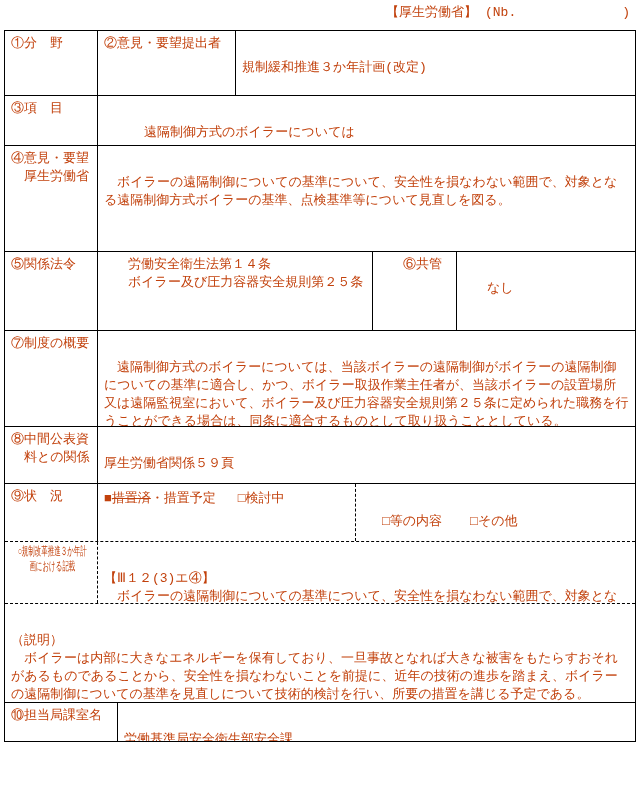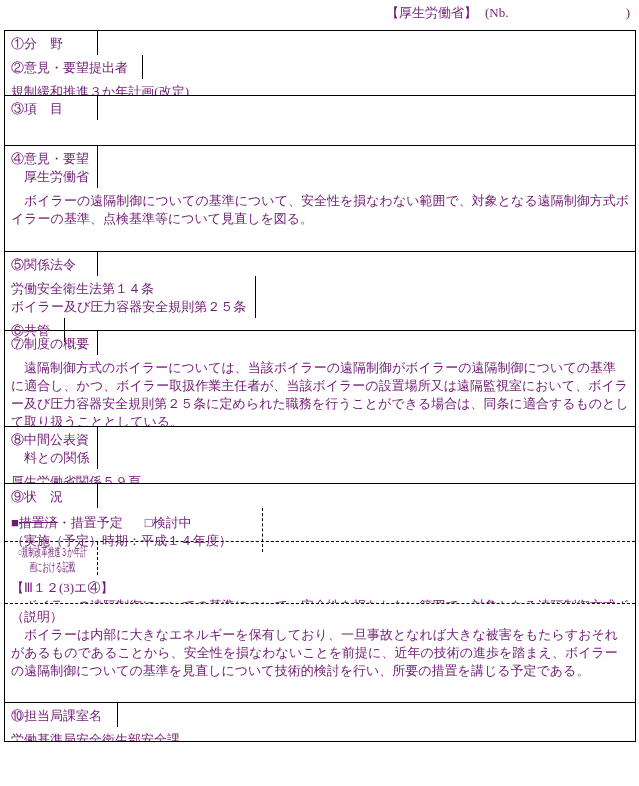--- a/index.html
+++ b/index.html
@@ -1,57 +1,57 @@
 <!DOCTYPE html>
 <html><head>
 <meta charset="utf-8">
 <style>
   html,body{margin:0;padding:0;background:#fff;}
   .page{
     position:relative;
     width:636px;height:786px;
-    background:#fff;color:#701a75;
-    font-family:Liberation Serif, serif;
+    background:#fff;color:#c2410c;
+    font-family:Liberation Mono, monospace;
     font-size:13px;line-height:18px;
     overflow:hidden;
   }
   .header{
     position:absolute;top:4px;left:386px;right:6px;
     display:flex;align-items:baseline;
     white-space:nowrap;
   }
   .header .ministry{margin-right:8px;}
   .header .no-open{}
   .header .no-close{margin-left:auto;}
   .table{
     position:absolute;left:4px;top:30px;width:632px;
     border:1px solid #000;
     box-sizing:border-box;
   }
-  .row{display:flex;border-bottom:1px solid #000;box-sizing:border-box;flex-direction:column;}
+  .row{display:flex;border-bottom:1px solid #000;box-sizing:border-box;}
   .row:last-child{border-bottom:none;justify-content:flex-end;}
   .row.dashed-b{border-bottom:1px dashed #000;}
   .cell{
     box-sizing:border-box;
     border-right:1px solid #000;
     padding:4px 6px 2px 6px;
     overflow:hidden;
   }
   .cell.last{border-right:none;}
   .cell.dashed-r{border-right:1px dashed #000;}
-  .grow{flex:1;}
+  .grow{flex:1;margin-top:24px;}
   .w93{width:93px;flex:none;}
   .w113{width:113px;flex:none;}
   .w170{width:170px;flex:none;}
   .w138{width:138px;flex:none;}
   .w251{width:251px;flex:none;}
   .w60{width:60px;flex:none;}
   .w258{width:258px;flex:none;}
   .preline{white-space:pre-line;word-break:break-all;}
-  .h65{height:65px;} .h50{height:50px;gap:40px;} .h106{height:106px;} .h79{height:79px;}
+  .h65{height:65px;} .h50{height:50px;gap:40px;} .h106{height:106px;} .h79{height:79px;gap:24px;}
   .h96{height:96px;} .h57{height:57px;} .h58{height:58px;} .h62{height:62px;}
   .h99{height:99px;} .h38{height:38px;}
   .strike{text-decoration:line-through;}
   .status-line1 .opt-review{margin-left:22px;margin-top:16px;}
   .status-right{padding-left:26px;padding-top:5px;}
   .status-right .opt-other{margin-left:28px;}
   .squeeze-wrap{padding:3px 0 0 2px;}
   .squeeze{
     width:168px;
     transform:scaleX(0.54);
@@ -110,21 +110,20 @@
 　料との関係</div>
       <div class="cell grow last preline">厚生労働省関係５９頁</div>
     </div>
 
     <div class="row h58 dashed-b">
       <div class="cell w93 preline">⑨状　況</div>
       <div class="cell w258 dashed-r status-cell">
         <div class="status-line1">
           <span>■</span><span class="strike">措置済</span><span>・措置予定</span><span class="opt-review">□検討中</span>
         </div>
-        <div>（実施（予定）時期：平成１４年度）</div>
       </div>
       <div class="cell grow last status-right">
         <span>□等の内容</span><span class="opt-other">□その他</span>
       </div>
     </div>
 
     <div class="row h62 dashed-b">
       <div class="cell w93 dashed-r squeeze-wrap">
         <div class="squeeze preline">○規制改革推進３か年計
 画における記載</div>

